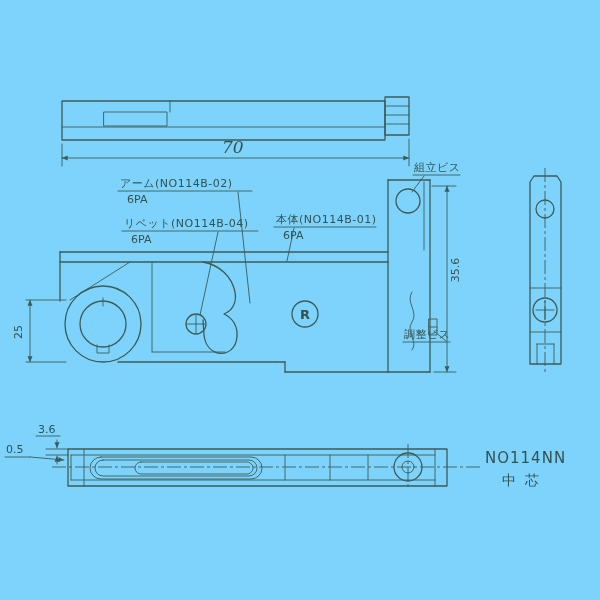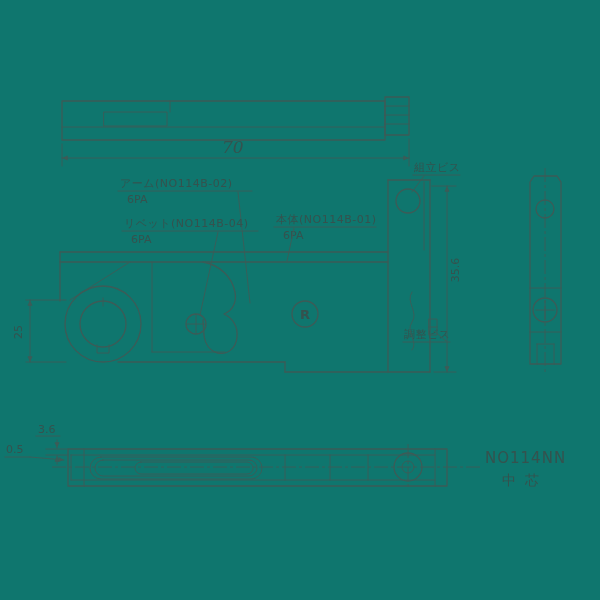--- a/index.html
+++ b/index.html
@@ -1,16 +1,16 @@
 <!DOCTYPE html>
 <html><head>
 <meta charset="utf-8">
 <style>
   html,body{margin:0;padding:0;background:#ffffff}
-  .sheet{width:600px;height:600px;background:#0f766e;position:relative;overflow:hidden}
+  .sheet{width:600px;height:600px;background:#7dd3fc;position:relative;overflow:hidden}
   svg{display:block}
   .ln{stroke:#3d5b57;fill:none;stroke-width:1.3;stroke-linecap:round;stroke-linejoin:round}
   .thin{stroke-width:0.9}
   .cl{stroke:#3d5b57;fill:none;stroke-width:0.9;stroke-dasharray:14 3 3 3}
   text{fill:#35524e;font-family:"DejaVu Sans",sans-serif}
   .jp{font-size:11px;letter-spacing:0.5px}
   .sub{font-size:11px}
   .dimtxt{font-size:11px}
   .hand{font-size:17px;font-style:italic;font-family:"DejaVu Serif",serif}
   .rmark{font-size:13px;font-weight:bold}

